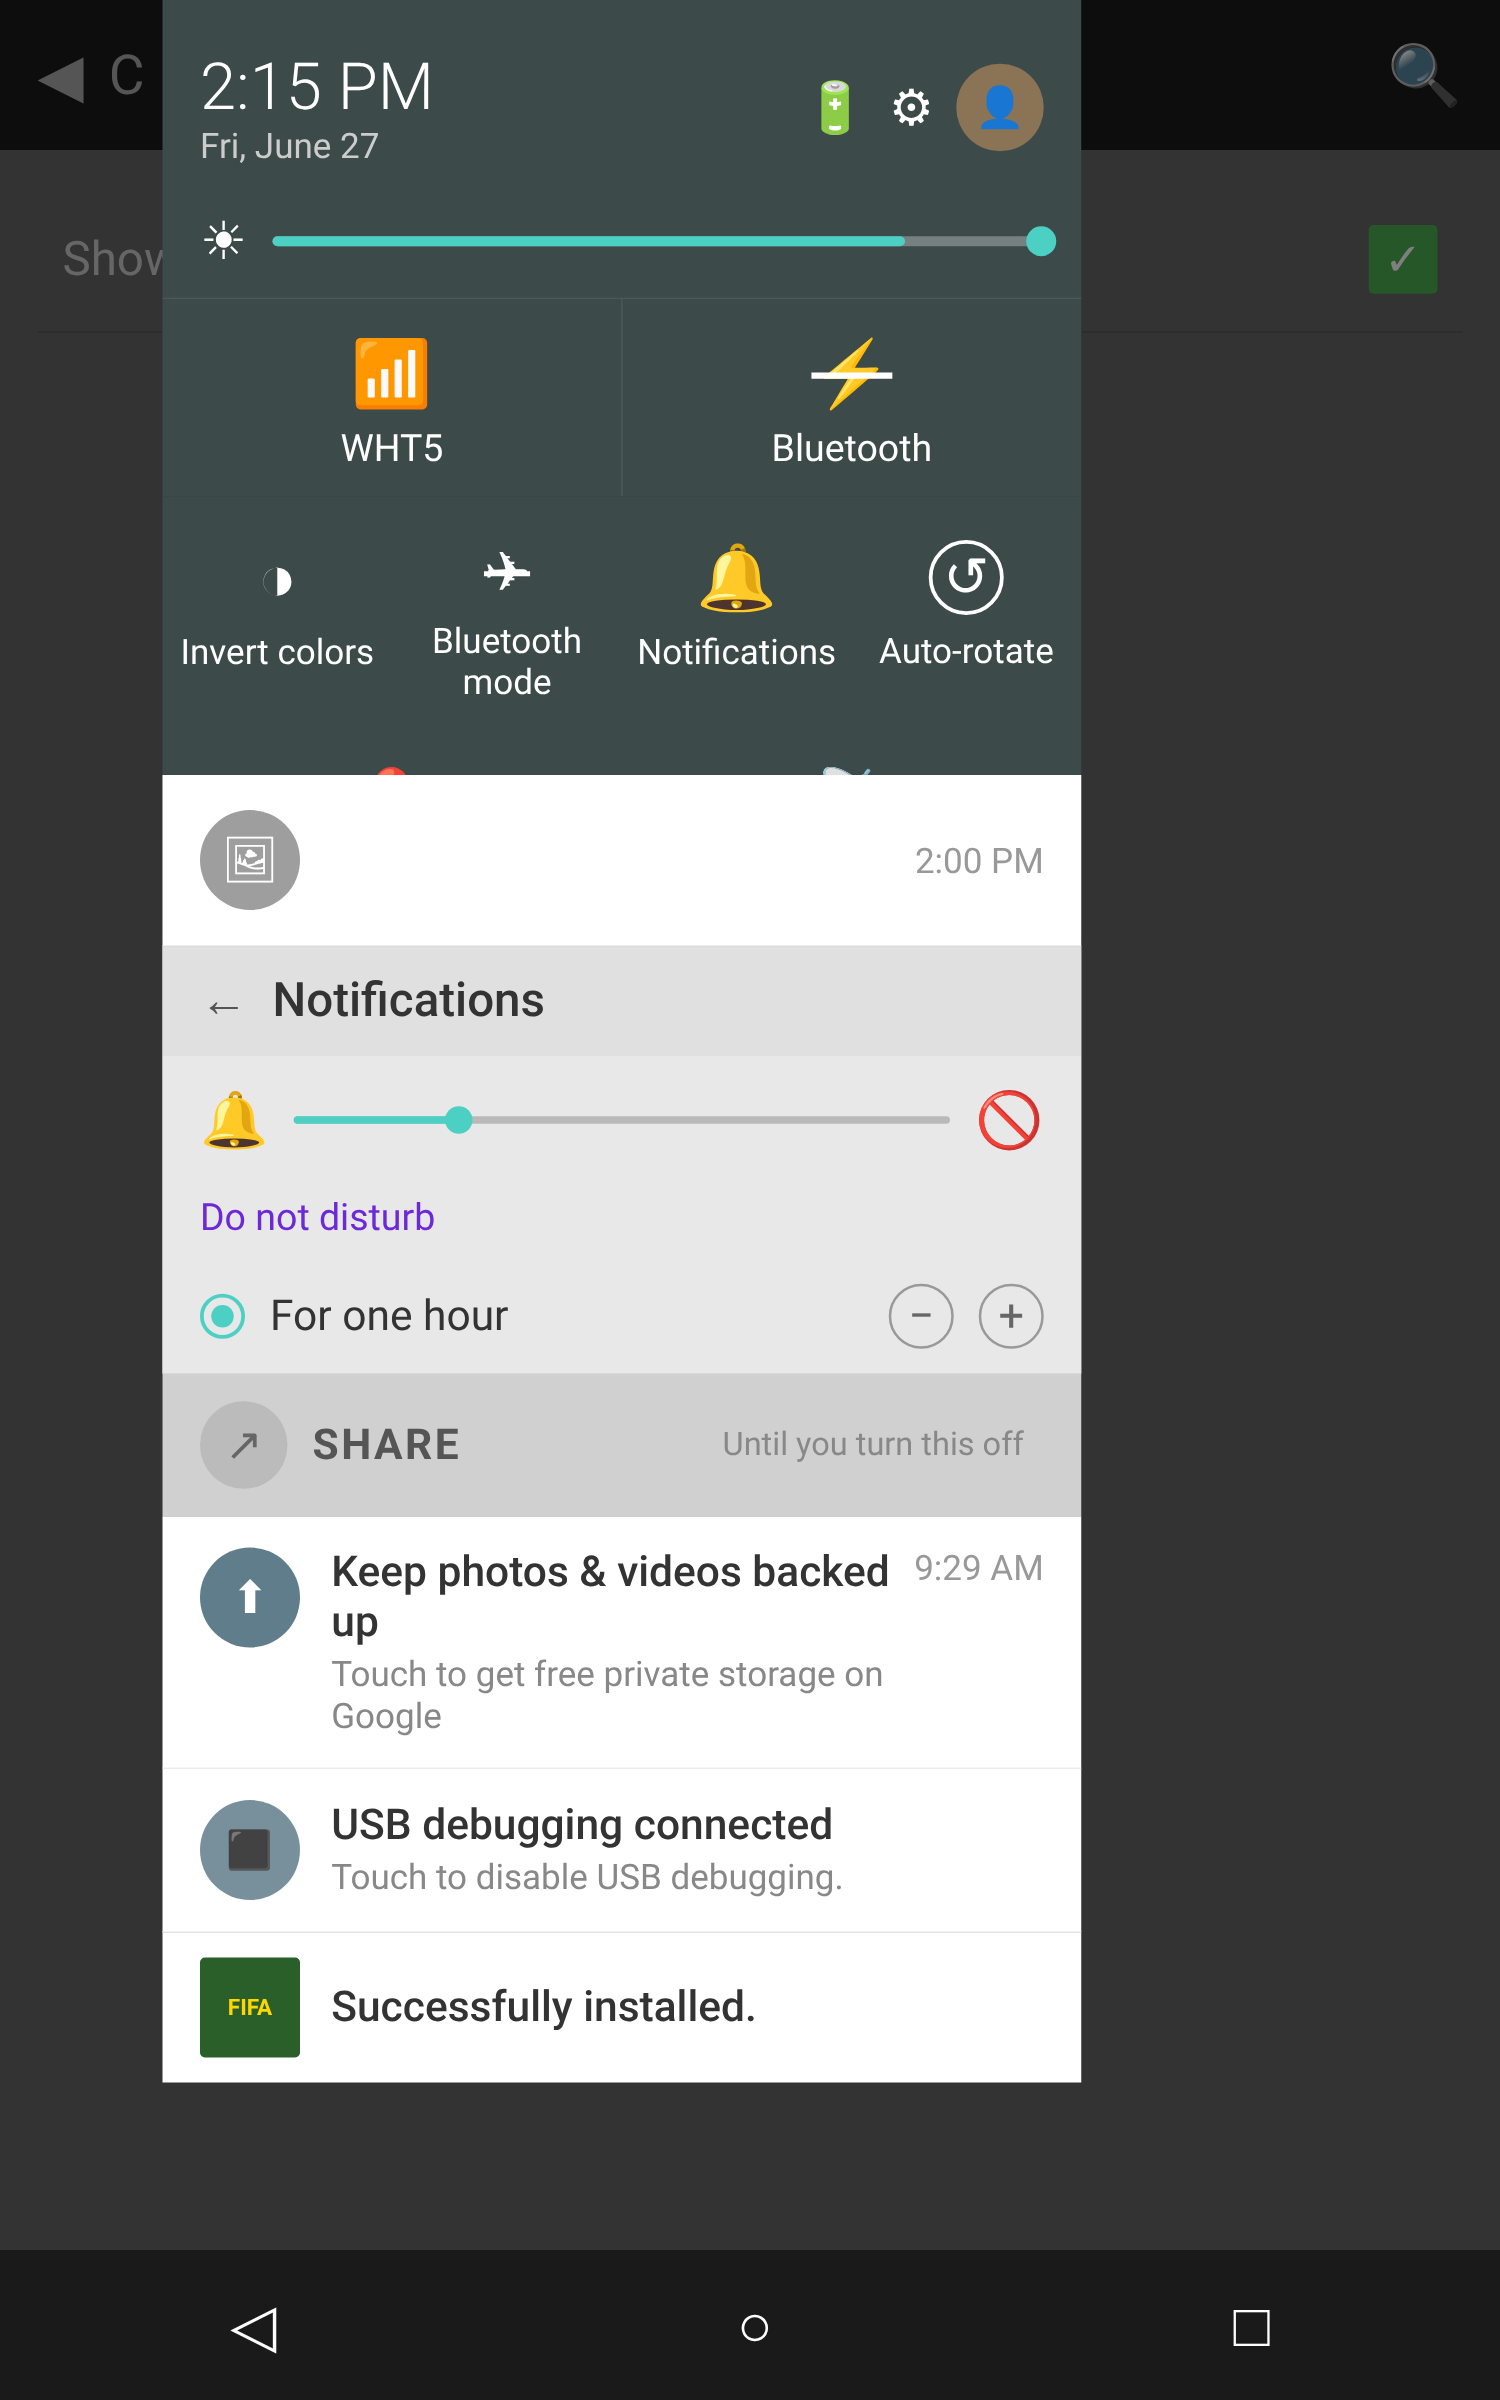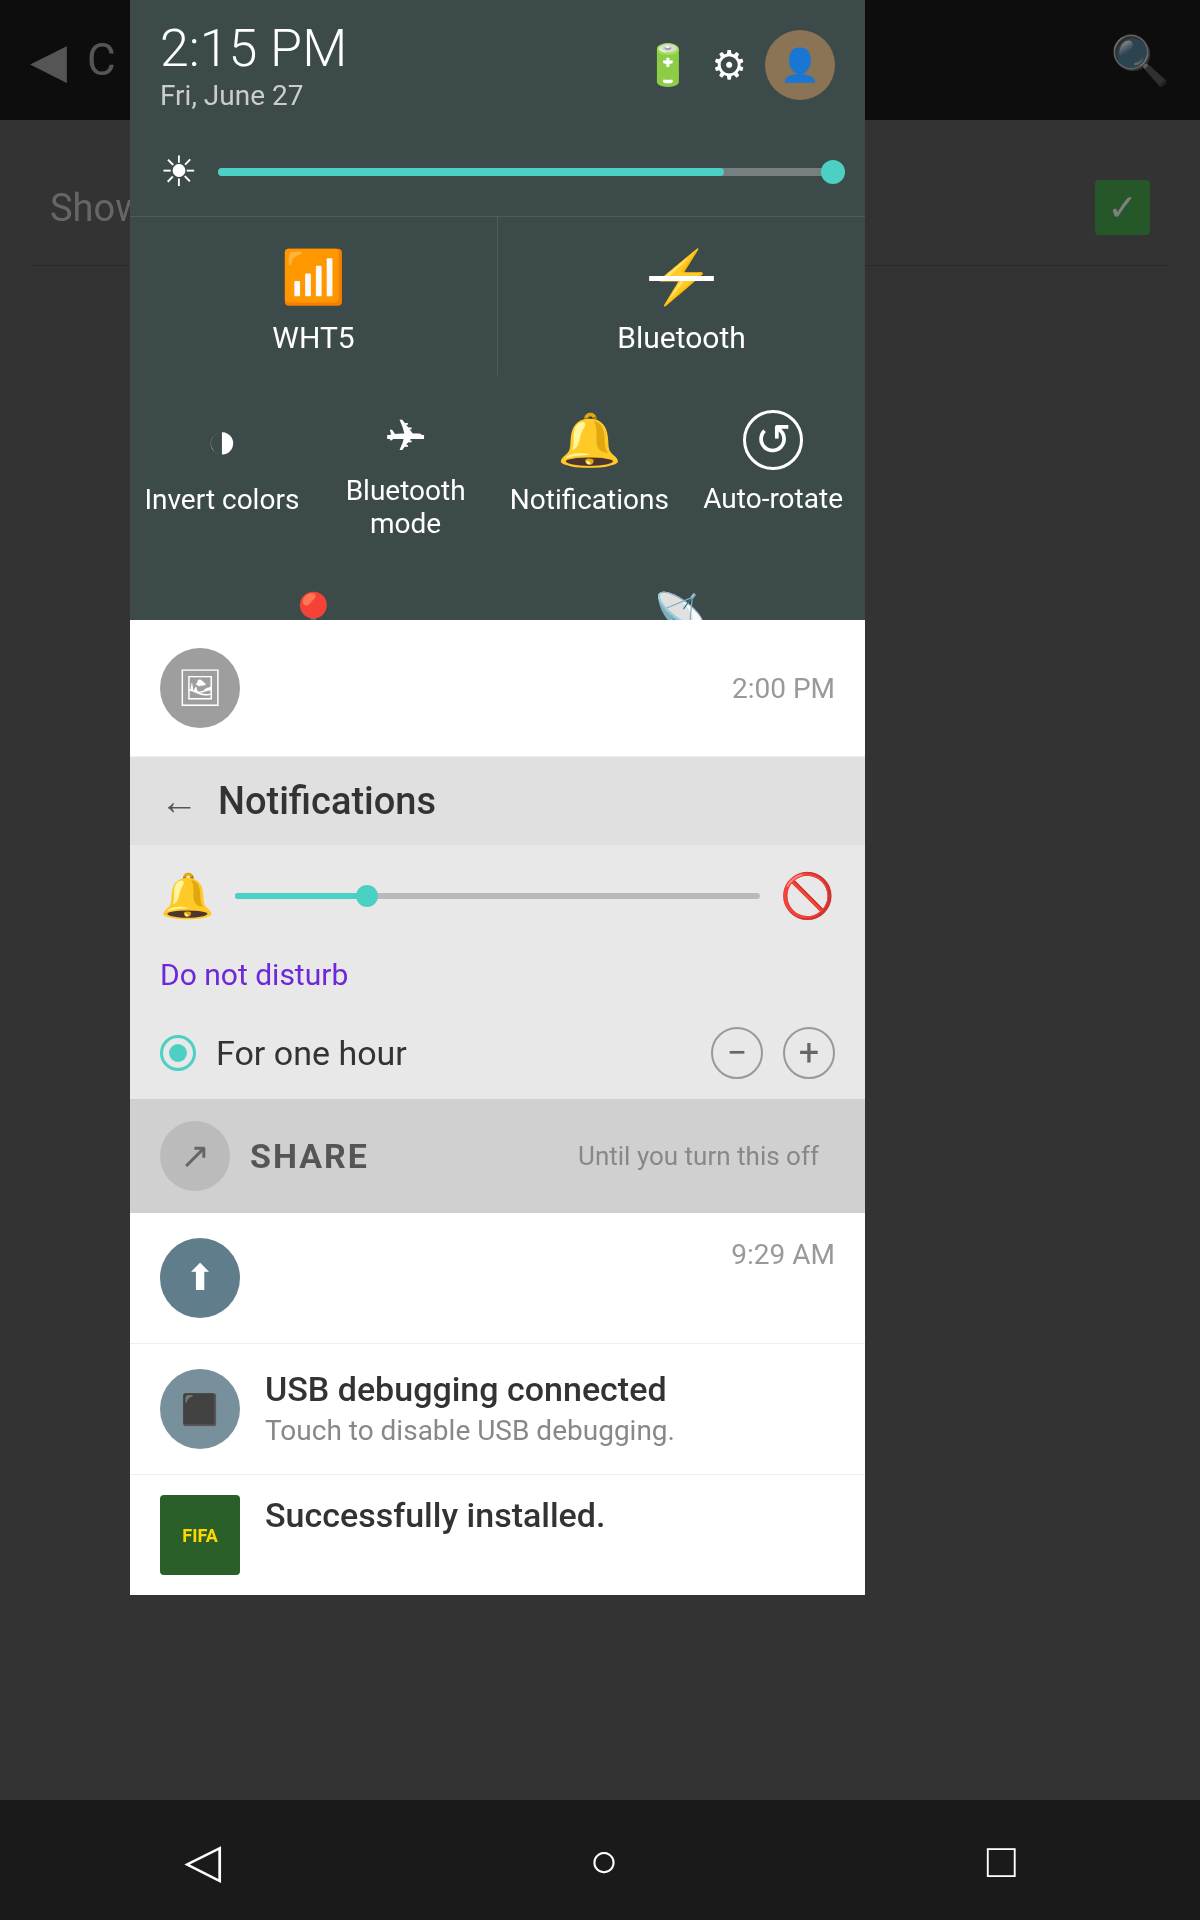--- a/index.html
+++ b/index.html
@@ -81,21 +81,21 @@
       position: absolute;
       top: 0;
       left: 130px;
       width: 735px;
       height: auto;
     }
 
     
     .status-bar {
       background: #3d4a4a;
-      padding: 18px 30px 15px;
+      padding: 39px 30px 15px;
       display: flex;
       align-items: center;
       justify-content: space-between;
     }
 
     .status-time {
       color: white;
     }
 
     .status-time .time {
@@ -460,21 +460,21 @@
     .notif-subtitle {
       font-size: 28px;
       color: #888;
       margin-top: 5px;
     }
 
     
     .fifa-notif {
       background: white;
       display: flex;
-      align-items: flex-start;
+      align-items: center;
       padding: 20px 30px;
     }
 
     .fifa-thumb {
       width: 80px;
       height: 80px;
       margin-right: 25px;
       flex-shrink: 0;
       background: #2a5f2a;
       border-radius: 4px;
@@ -635,20 +635,24 @@
       <span>↗</span>
     </div>
     <span class="share-text">SHARE</span>
     <span class="until-text">Until you turn this off</span>
   </div>
 
   <div class="notif-card-alt">
     <div class="notif-icon-circle notif-icon-teal">
       <span>⬆</span>
     </div>
+    <div class="notif-body">
+      <div class="notif-title">Keep photos &amp; videos backed up</div>
+      <div class="notif-subtitle">Touch to get free private storage on Google</div>
+    </div>
     <span class="notif-time">9:29 AM</span>
   </div>
 
   <div class="notif-card-alt">
     <div class="notif-icon-circle notif-icon-usb">
       <span style="font-size:30px;">⬛</span>
     </div>
     <div class="notif-body">
       <div class="notif-title">USB debugging connected</div>
       <div class="notif-subtitle">Touch to disable USB debugging.</div>

